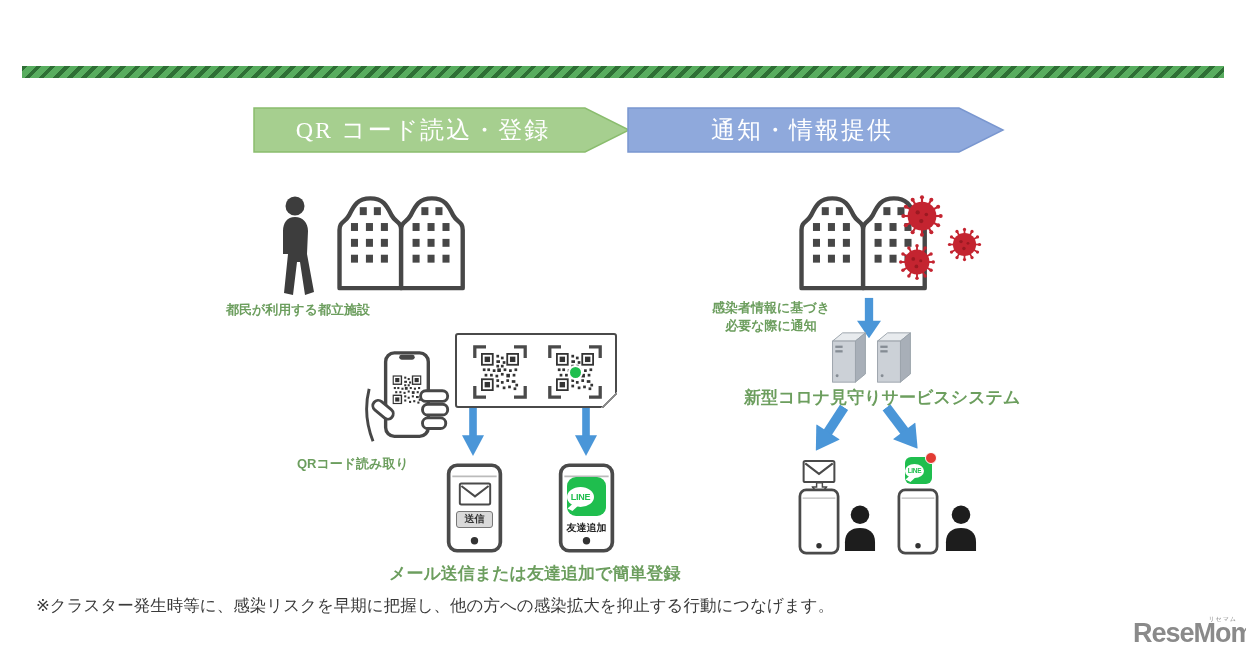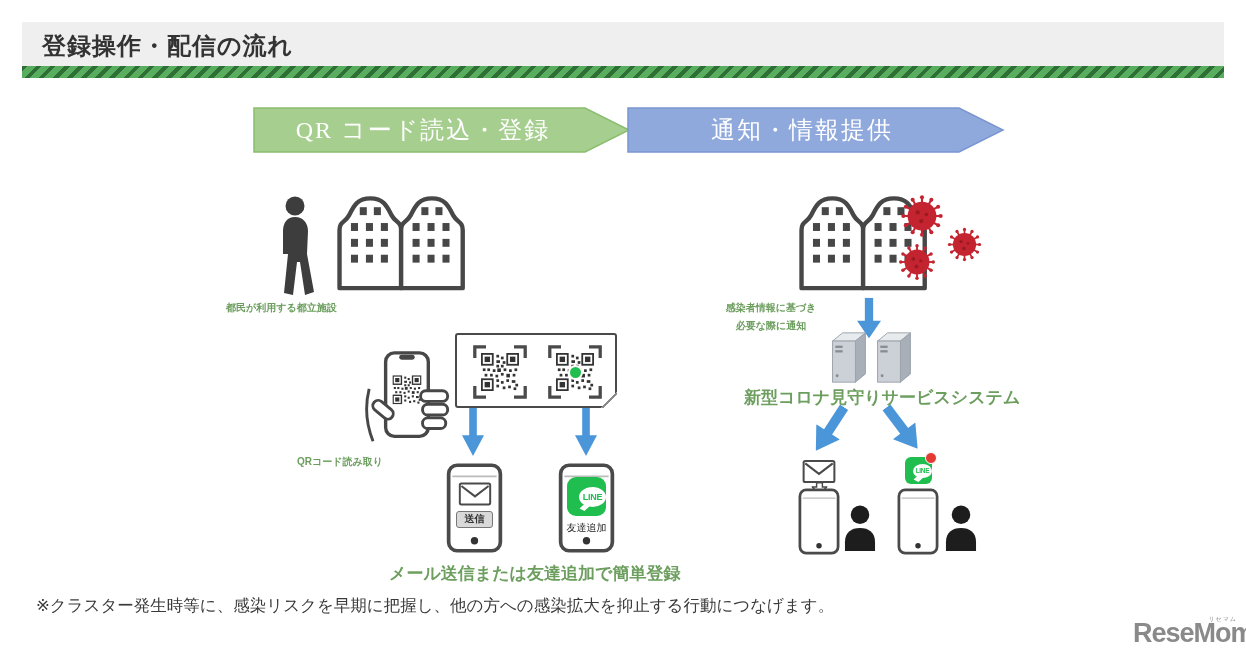--- a/index.html
+++ b/index.html
@@ -16,47 +16,47 @@
 
   .header-band{position:absolute;left:22px;top:22px;width:1202px;height:44px;background:var(--header-bg);}
   .page-title{position:absolute;left:20px;top:8px;font-size:24px;font-weight:bold;color:var(--title-col);letter-spacing:1px;white-space:nowrap;}
   .hatch{position:absolute;left:22px;top:66px;width:1202px;height:12px;
     background:repeating-linear-gradient(135deg,var(--hatch-dark) 0 4px,var(--hatch-light) 4px 10px);}
 
   svg.banner{position:absolute;}
   .banner-text{fill:#ffffff;font-family:"Liberation Serif","DejaVu Serif",serif;font-size:24px;letter-spacing:2px;}
 
   .abs{position:absolute;}
-  .cap-green{position:absolute;font-weight:bold;color:var(--green);font-size:10px;white-space:nowrap;}
+  .cap-green{position:absolute;font-weight:bold;color:var(--green);font-size:13px;white-space:nowrap;}
   .cap-green.lg{font-size:17px;}
   .cap-center{text-align:center;}
 
   .qr-panel{position:absolute;left:455px;top:333px;width:162px;height:75px;background:#fff;
     border:2px solid #4a4a4a;border-radius:3px;}
   .fold-cut{position:absolute;right:-2px;bottom:-2px;width:16px;height:16px;background:#fff;
     clip-path:polygon(100% 0,100% 100%,0 100%);}
   .fold-flap{position:absolute;right:-2px;bottom:-2px;width:15px;height:15px;
     background:linear-gradient(315deg,transparent 46%,#8a8a8a 46%,#8a8a8a 56%,transparent 56%);}
   .qr-slot{position:absolute;top:9px;width:56px;height:56px;}
   .qr-slot svg{position:absolute;left:0;top:0;}
   .line-dot{position:absolute;left:50%;top:50%;width:15px;height:15px;margin:-7.5px 0 0 -7.5px;
     background:var(--line);border:2px solid #fff;border-radius:50%;}
 
   .phone-shell{position:absolute;}
   .phone-shell > svg.frame{position:absolute;left:0;top:0;}
   .send-btn{position:absolute;left:10px;top:49px;width:37px;height:17px;background:#d9d9d9;
     border:1.5px solid #777;border-radius:3px;font-size:10px;font-weight:bold;color:#333;
     text-align:center;line-height:14px;}
-  .line-icon{position:absolute;background:var(--line);display:flex;align-items:center;justify-content:flex-end;}
+  .line-icon{position:absolute;background:var(--line);display:flex;align-items:center;justify-content:flex-start;}
   .line-icon .bubble{position:relative;background:#fff;display:flex;align-items:center;justify-content:center;}
   .line-icon .bubble::after{content:"";position:absolute;left:3px;bottom:-3px;width:7px;height:7px;background:#fff;
     transform:skew(-35deg) rotate(20deg);}
   .line-word{color:var(--line);font-weight:bold;letter-spacing:-0.3px;}
   .badge{position:absolute;right:-5px;top:-5px;width:12px;height:12px;background:#e23b33;border:1.5px solid #fff;border-radius:50%;}
-  .friend-add{position:absolute;left:0;top:59px;width:100%;text-align:center;font-size:10px;font-weight:400;color:#222;}
+  .friend-add{position:absolute;left:0;top:59px;width:100%;text-align:center;font-size:10px;font-weight:700;color:#222;}
 
   .footnote{position:absolute;left:24px;top:595px;font-size:16.5px;color:#3a3a3a;white-space:nowrap;margin-left:12px;}
   .logo{position:absolute;left:1133px;top:618px;width:110px;}
   .logo-text{font-size:27px;font-weight:bold;color:#8a8a8a;letter-spacing:-1px;}
   .logo-ruby{position:absolute;right:6px;top:-3px;font-size:6px;color:#8a8a8a;letter-spacing:1px;}
 </style>
 </head>
 <body>
 
 <svg width="0" height="0" style="position:absolute">
@@ -229,23 +229,20 @@
       <rect x="9" y="56" width="24" height="11" rx="5.5" transform="rotate(40 21 62)" fill="#fff" stroke="#474747" stroke-width="3"></rect>
       <rect x="60" y="42" width="28" height="11" rx="5.5" fill="#fff" stroke="#474747" stroke-width="3"></rect>
       <rect x="62" y="56" width="26" height="11" rx="5.5" fill="#fff" stroke="#474747" stroke-width="3"></rect>
       <rect x="62" y="70" width="24" height="11" rx="5.5" fill="#fff" stroke="#474747" stroke-width="3"></rect>
     </symbol>
   </defs>
 </svg>
 
 <div class="stage">
 
-  <div class="header-band">
-    <div class="page-title">登録操作・配信の流れ</div>
-  </div>
   <div class="hatch"></div>
 
   <svg class="banner" style="left:253px;top:107px" width="378" height="46" viewBox="0 0 378 46">
     <polygon points="1,1 332,1 376,23 332,45 1,45" fill="#a6cf8f" stroke="#8bbd6e" stroke-width="1.5"></polygon>
     <text x="170" y="31" text-anchor="middle" class="banner-text">QR コード読込・登録</text>
   </svg>
   <svg class="banner" style="left:627px;top:107px" width="378" height="46" viewBox="0 0 378 46">
     <polygon points="1,1 332,1 376,23 332,45 1,45" fill="#8fa9dc" stroke="#7a97d0" stroke-width="1.5"></polygon>
     <text x="175" y="31" text-anchor="middle" class="banner-text">通知・情報提供</text>
   </svg>

